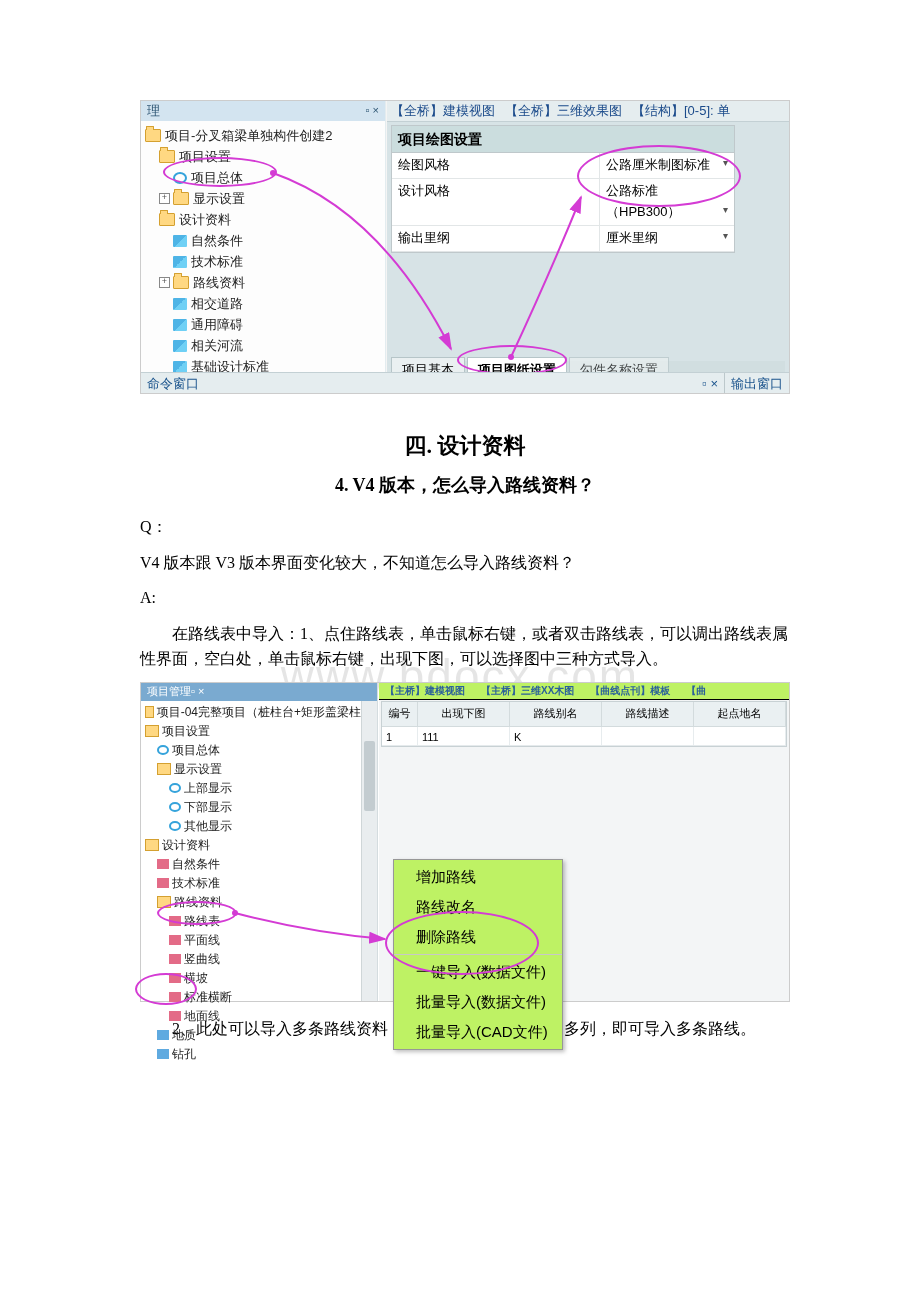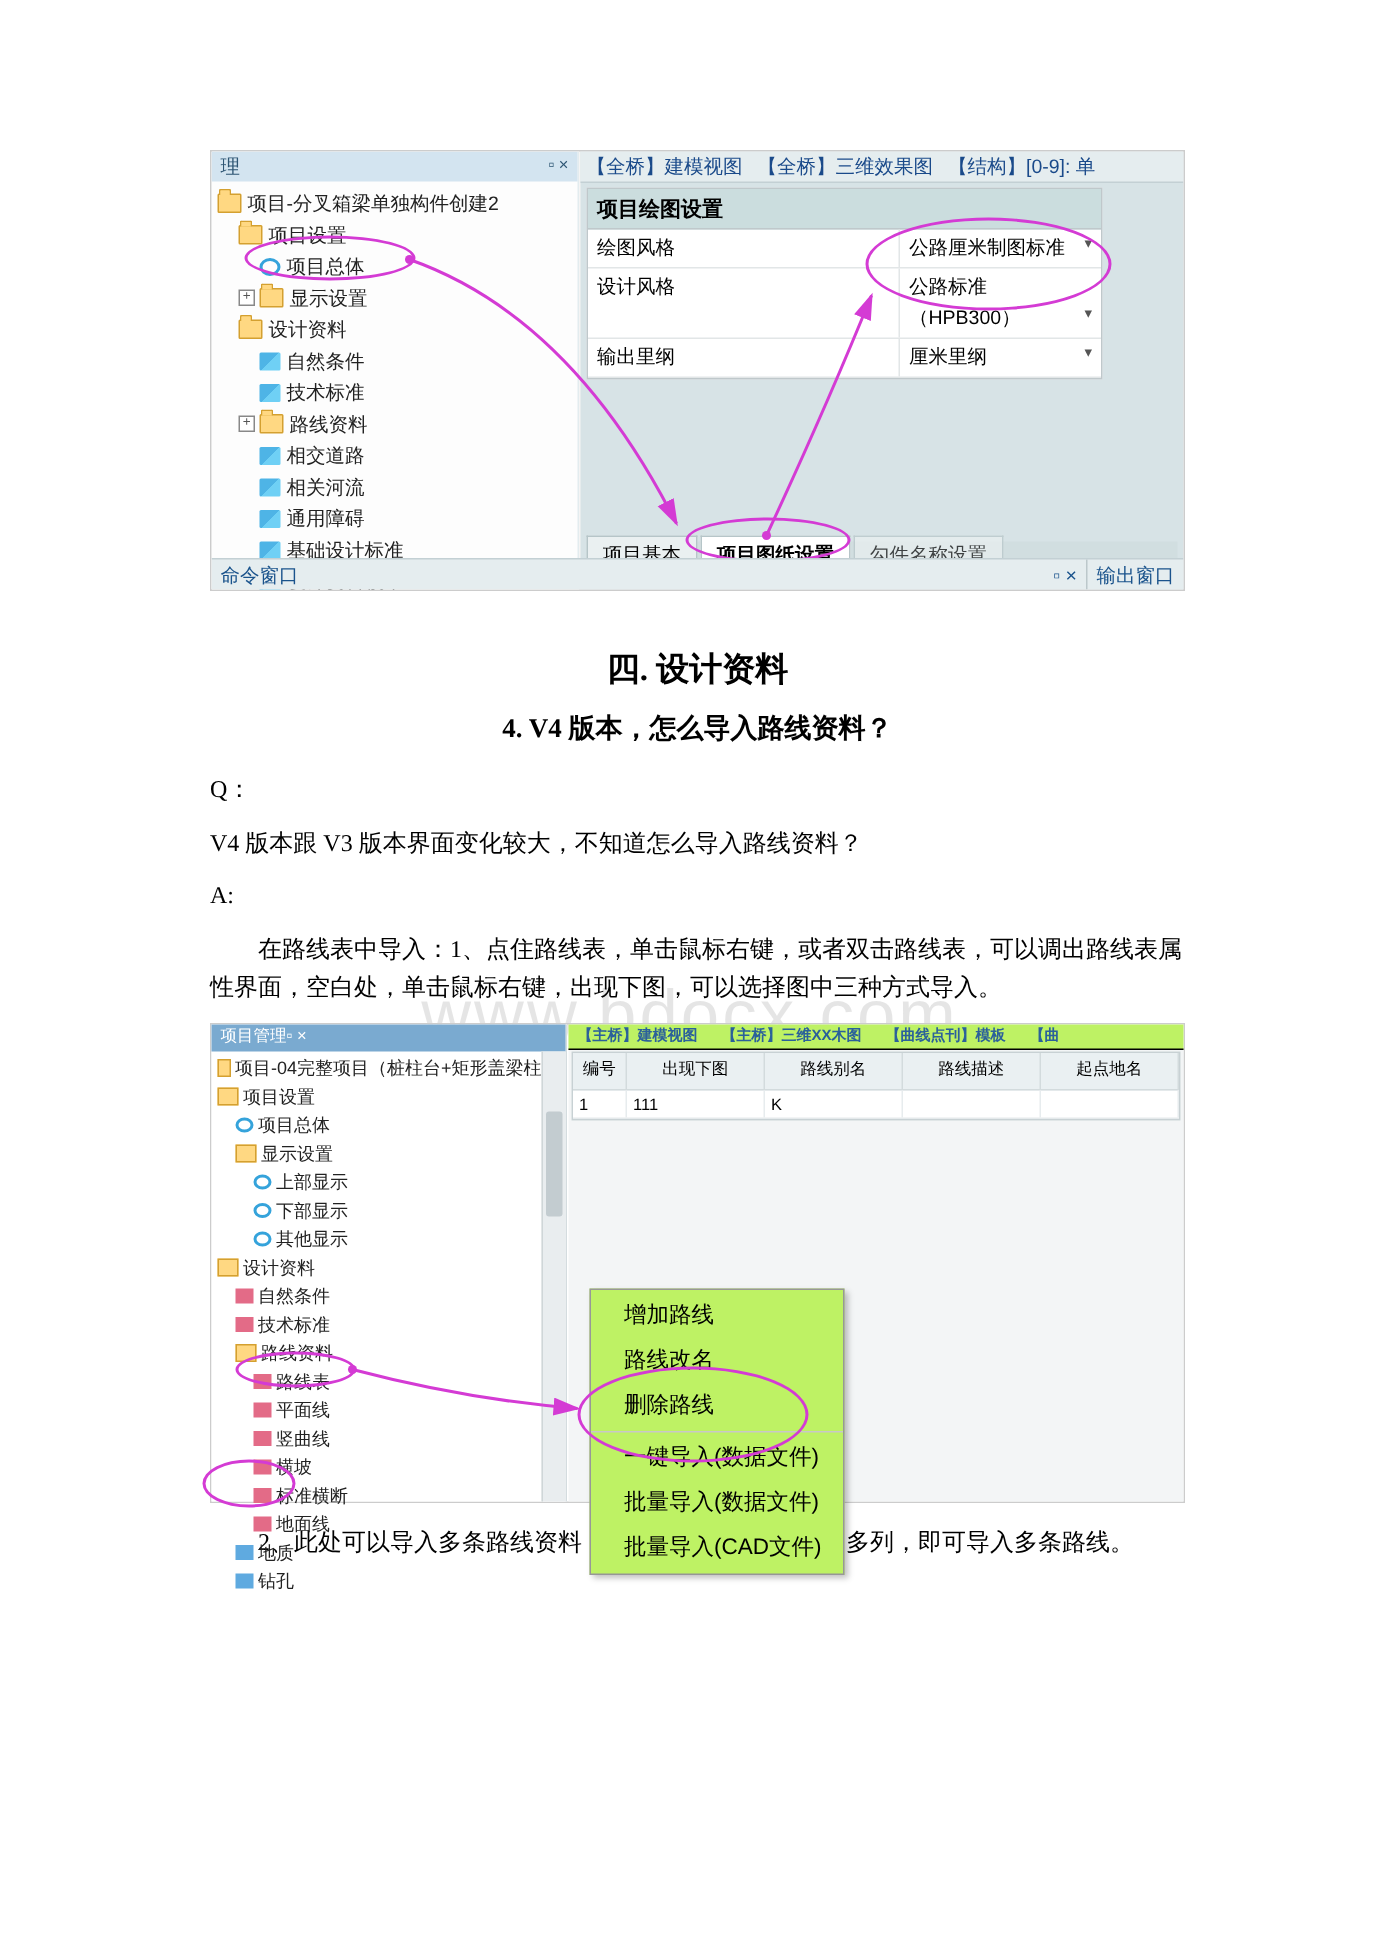--- a/index.html
+++ b/index.html
@@ -200,43 +200,43 @@
             <span class="plus">+</span>
             <span class="folder-ico"></span>
             <span>路线资料</span>
           </div>
         <div class="row in2">
             <span class="leaf-ico"></span>
             <span>相交道路</span>
           </div>
         <div class="row in2">
             <span class="leaf-ico"></span>
+            <span>通用障碍</span>
+          </div>
+        <div class="row in2">
+            <span class="leaf-ico"></span>
             <span>相关河流</span>
-          </div>
-        <div class="row in2">
-            <span class="leaf-ico"></span>
-            <span>通用障碍</span>
           </div>
         <div class="row in2">
             <span class="leaf-ico"></span>
             <span>基础设计标准</span>
           </div>
         <div class="row in2" style="opacity:.9;">
             <span class="leaf-ico"></span>
             <span>设计资料校审</span>
           </div>
       </div>
       <div class="highlight-oval" style="left:22px;top:56px;width:110px;height:26px;"></div>
     </div>
 
     <div class="shot1-right">
       <div class="tabs-top">
         <span>【全桥】建模视图</span>
         <span>【全桥】三维效果图</span>
-        <span>【结构】[0-9]: 单</span>
+        <span>【结构】[0-5]: 单</span>
       </div>
       <div class="panel-table">
         <div class="panel-head">项目绘图设置</div>
         <div class="panel-row">
           <div class="pl">绘图风格</div>
           <div class="pr"><span>公路厘米制图标准</span><span class="tri">▾</span></div>
         </div>
         <div class="panel-row">
           <div class="pl">设计风格</div>
           <div class="pr"><span>公路标准（HPB300）</span><span class="tri">▾</span></div>

